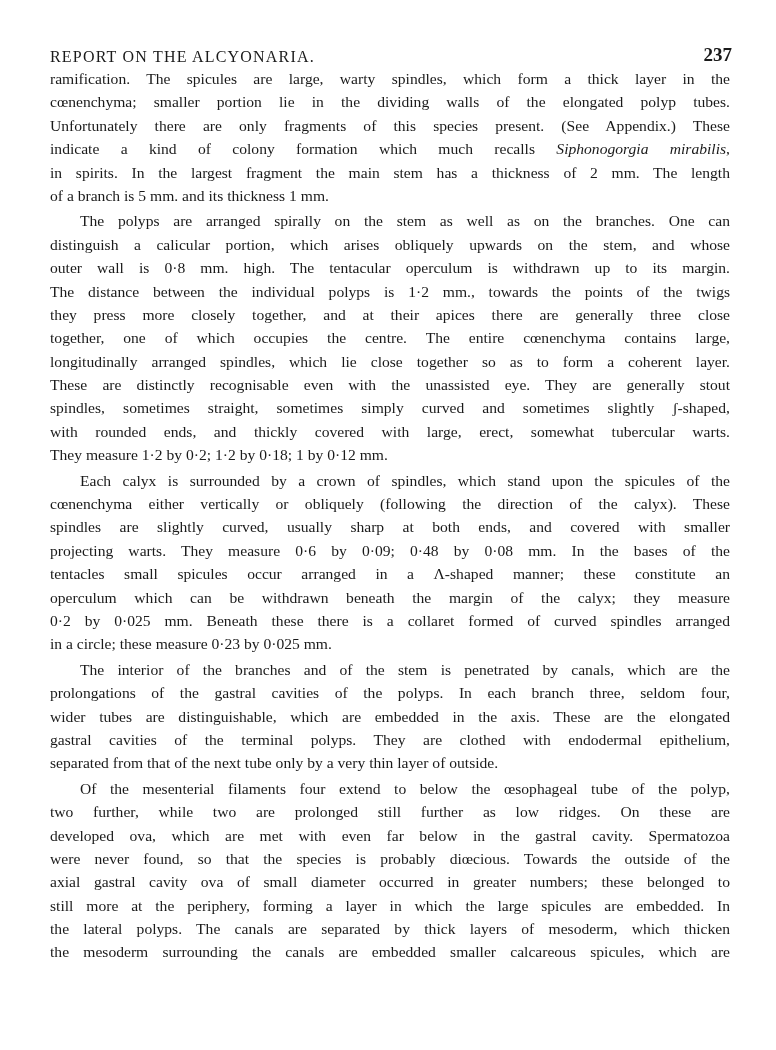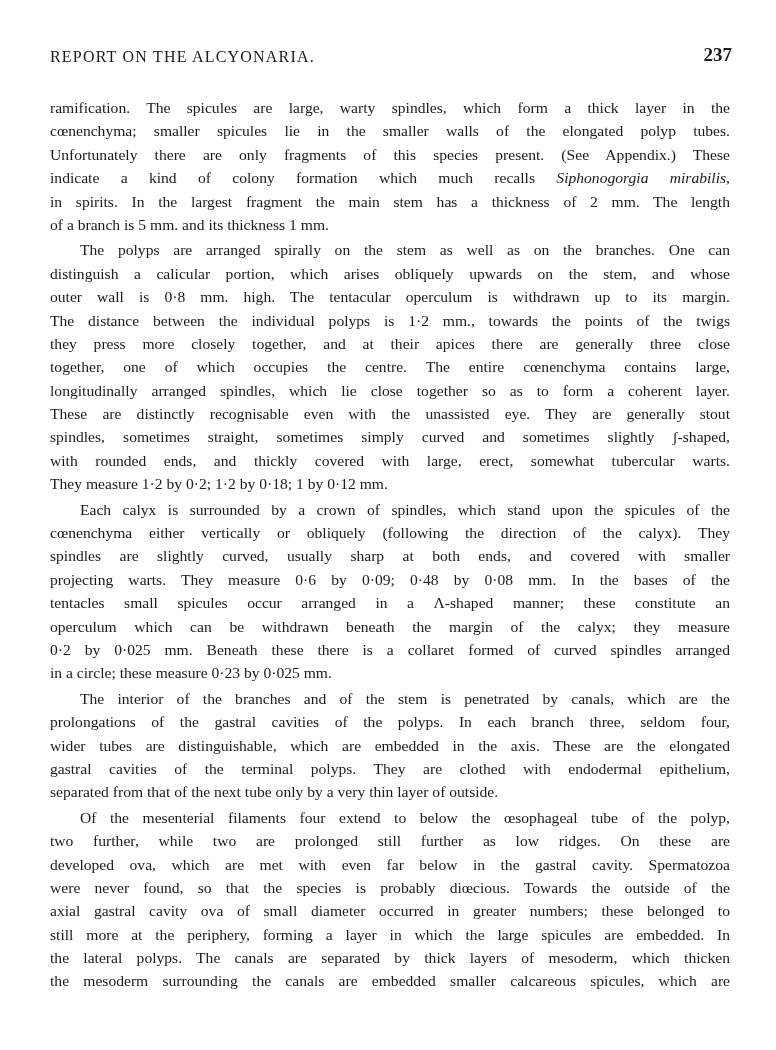--- a/index.html
+++ b/index.html
@@ -2,40 +2,40 @@
 <html><head>
 <meta charset="utf-8">
 <style>
   html, body { margin: 0; padding: 0; background: #ffffff; }
   body { width: 776px; height: 1050px; position: relative; overflow: hidden;
          font-family: "Liberation Serif", "DejaVu Serif", serif; color: #1a1a1a; }
   .header { position: absolute; top: 44px; left: 50px; width: 680px; height: 24px; }
   .running-title { position: absolute; left: 0; right: 0; text-align: left;
          font-size: 16px; letter-spacing: 1.2px; top: 4px; }
   .page-number { position: absolute; right: -2px; top: 0; font-size: 19px; font-weight: bold; text-align: center; }
-  .body { position: absolute; top: 96px; left: 50px; width: 680px; }
+  .body { position: absolute; top: 67px; left: 50px; width: 680px; }
   .line { height: 23.4px; line-height: 23.4px; font-size: 15.6px; white-space: nowrap;
           text-align: justify; text-align-last: justify; }
   .line.last { text-align-last: left; }
   .line.indent { padding-left: 30px; }
   .para-gap { height: 2px; }
   i { font-style: italic; }
 </style>
 </head>
 <body>
 
 <div class="header">
   <div class="running-title">REPORT ON THE ALCYONARIA.</div>
   <div class="page-number">237</div>
 </div>
 
 <div class="body" id="body">
     <div>
       <div class="line">ramification.  The spicules are large, warty spindles, which form a thick layer in the</div>
-      <div class="line">cœnenchyma; smaller spicules lie in the smaller walls of the elongated polyp tubes.</div>
+      <div class="line">cœnenchyma; smaller portion lie in the dividing walls of the elongated polyp tubes.</div>
       <div class="line">Unfortunately there are only fragments of this species present.  (See Appendix.)  These</div>
       <div class="line">indicate a kind of colony formation which much recalls <i>Siphonogorgia mirabilis</i>,</div>
       <div class="line">in spirits.  In the largest fragment the main stem has a thickness of 2 mm.  The length</div>
       <div class="line last">of a branch is 5 mm. and its thickness 1 mm.</div>
     </div>
     <div class="para-gap"></div>
     <div>
       <div class="line indent">The polyps are arranged spirally on the stem as well as on the branches.  One can</div>
       <div class="line">distinguish a calicular portion, which arises obliquely upwards on the stem, and whose</div>
       <div class="line">outer wall is 0·8 mm. high.  The tentacular operculum is withdrawn up to its margin.</div>
@@ -44,21 +44,21 @@
       <div class="line">together, one of which occupies the centre.  The entire cœnenchyma contains large,</div>
       <div class="line">longitudinally arranged spindles, which lie close together so as to form a coherent layer.</div>
       <div class="line">These are distinctly recognisable even with the unassisted eye.  They are generally stout</div>
       <div class="line">spindles, sometimes straight, sometimes simply curved and sometimes slightly ʃ-shaped,</div>
       <div class="line">with rounded ends, and thickly covered with large, erect, somewhat tubercular warts.</div>
       <div class="line last">They measure 1·2 by 0·2; 1·2 by 0·18; 1 by 0·12 mm.</div>
     </div>
     <div class="para-gap"></div>
     <div>
       <div class="line indent">Each calyx is surrounded by a crown of spindles, which stand upon the spicules of the</div>
-      <div class="line">cœnenchyma either vertically or obliquely (following the direction of the calyx).  They</div>
+      <div class="line">cœnenchyma either vertically or obliquely (following the direction of the calyx).  These</div>
       <div class="line">spindles are slightly curved, usually sharp at both ends, and covered with smaller</div>
       <div class="line">projecting warts.  They measure 0·6 by 0·09; 0·48 by 0·08 mm.  In the bases of the</div>
       <div class="line">tentacles small spicules occur arranged in a Λ-shaped manner; these constitute an</div>
       <div class="line">operculum which can be withdrawn beneath the margin of the calyx; they measure</div>
       <div class="line">0·2 by 0·025 mm.  Beneath these there is a collaret formed of curved spindles arranged</div>
       <div class="line last">in a circle; these measure 0·23 by 0·025 mm.</div>
     </div>
     <div class="para-gap"></div>
     <div>
       <div class="line indent">The interior of the branches and of the stem is penetrated by canals, which are the</div>

